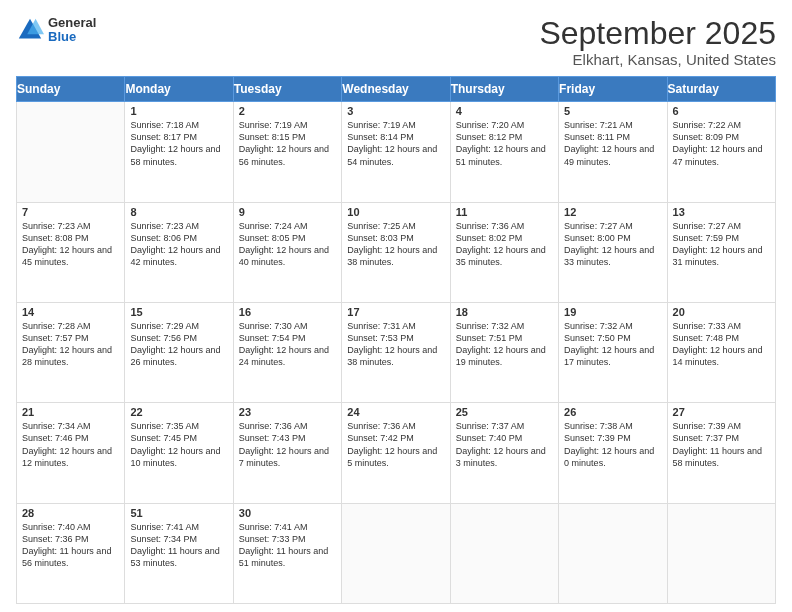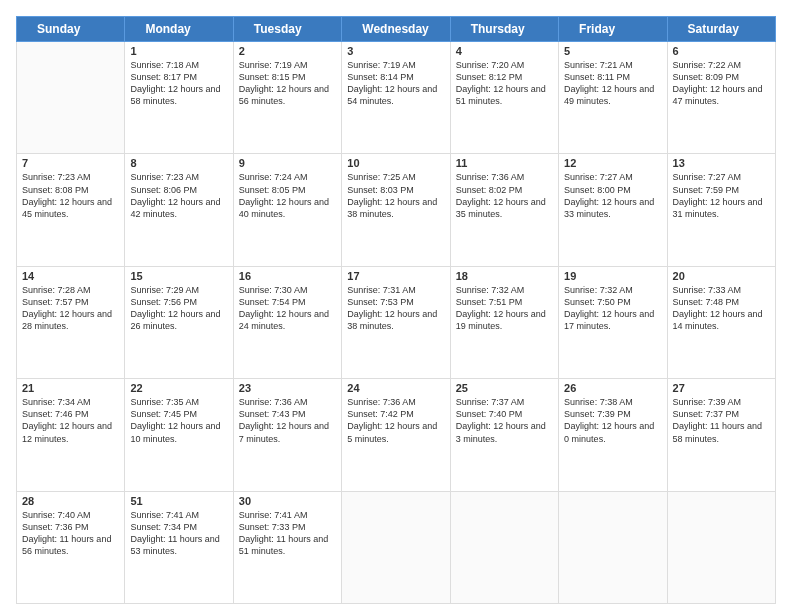--- a/index.html
+++ b/index.html
@@ -62,21 +62,21 @@
       border-collapse: collapse;
       width: 100%;
       table-layout: fixed;
     }
     .calendar th {
       background: #3a7abf;
       color: #fff;
       font-size: 12px;
       font-weight: bold;
       text-align: left;
-      padding: 5px 20px;
+      padding: 5px 0;
       border: 1px solid #5a9adf;
     }
     .calendar td {
       vertical-align: top;
       border: 1px solid #ddd;
       padding: 3px 5px;
       font-size: 9.5px;
       color: #333;
       width: 14.28%;
       height: 88px;
@@ -91,20 +91,36 @@
       font-size: 9px;
       line-height: 1.35;
       color: #333;
     }
     .empty { background: #fafafa; }
   </style>
 </head>
 <body>
 
 <div class="page">
+  <div class="header">
+    <div class="logo">
+      <svg class="logo-icon" viewBox="0 0 40 40">
+        <polygon points="20,4 36,32 4,32" fill="#1a6abf"></polygon>
+        <polygon points="28,4 40,26 16,26" fill="#4ab0f0" opacity="0.7"></polygon>
+      </svg>
+      <div class="logo-text">
+        <span class="logo-general">General</span>
+        <span class="logo-blue">Blue</span>
+      </div>
+    </div>
+    <div class="title-block">
+      <h1>September 2025</h1>
+      <h2>Elkhart, Kansas, United States</h2>
+    </div>
+  </div>
 
   <table class="calendar">
     <thead>
       <tr>
         <th>Sunday</th>
         <th>Monday</th>
         <th>Tuesday</th>
         <th>Wednesday</th>
         <th>Thursday</th>
         <th>Friday</th>

